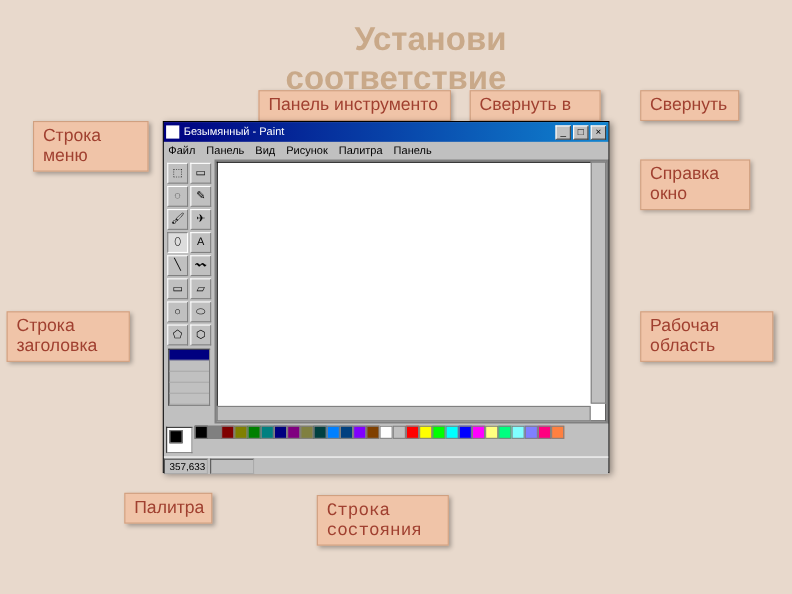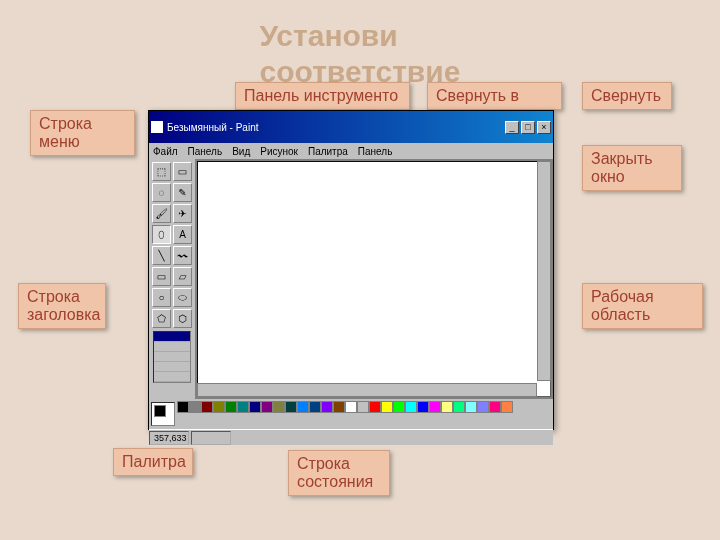--- a/index.html
+++ b/index.html
@@ -12,21 +12,21 @@
     overflow: hidden;
   }
   .title {
     position: absolute;
     top: 18px;
     left: 50%;
     transform: translateX(-50%);
     font-size: 30px;
     color: #c9a989;
     font-weight: bold;
-    text-align: left;
+    text-align: right;
     line-height: 1.2;
     white-space: pre;
   }
   .label {
     position: absolute;
     background: #f0c4a8;
     border: 1px solid #d0a080;
     box-shadow: 2px 2px 4px rgba(0,0,0,0.3);
     padding: 4px 8px;
     font-size: 16px;
@@ -40,21 +40,21 @@
     position: absolute;
     left: 148px;
     top: 110px;
     width: 406px;
     height: 320px;
     background: #c0c0c0;
     border: 1px solid #000;
     box-shadow: 2px 2px 6px rgba(0,0,0,0.4);
   }
   .titlebar {
-    height: 32px;
+    height: 18px;
     background: linear-gradient(to right, #000080, #1084d0);
     color: #fff;
     font-size: 10px;
     display: flex;
     align-items: center;
     padding: 0 2px;
   }
   .titlebar .icon {
     width: 12px; height: 12px;
     background: #fff;
@@ -207,27 +207,27 @@
   .status-cell.coord { width: 40px; }
 </style>
 </head>
 <body>
 
 <div class="title">Установи
 соответствие</div>
 
 <div class="label" style="left:30px; top:110px; width:105px;">Строка меню</div>
 <div class="label" style="left:235px; top:82px; width:175px;">Панель инструменто</div>
-<div class="label" style="left:427px; top:82px; width:135px;">Свернуть в</div>
+<div class="label" style="left:427px; top:82px; width:119px;">Свернуть в</div>
 <div class="label" style="left:582px; top:82px; width:90px;">Свернуть</div>
-<div class="label" style="left:582px; top:145px; width:100px;">Закрыть окно</div>
-<div class="label" style="left:18px; top:283px; width:88px;">Строка заголовка</div>
+<div class="label" style="left:582px; top:145px; width:100px;">Справка окно</div>
+<div class="label" style="left:6px; top:283px; width:112px;">Строка заголовка</div>
 <div class="label" style="left:582px; top:283px; width:121px;">Рабочая область</div>
 <div class="label" style="left:113px; top:448px; width:70px;">Палитра</div>
-<div class="label" style="left:288px; top:450px; width:102px;">Строка состояния</div>
+<div class="label" style="left:288px; top:450px; width:120px;font-family:Liberation Mono, monospace;">Строка состояния</div>
 
 <div class="paint-window">
   <div class="titlebar">
     <span class="icon"></span>
     <span>Безымянный - Paint</span>
     <span class="spacer"></span>
     <span class="winbtn">_</span>
     <span class="winbtn">□</span>
     <span class="winbtn">×</span>
   </div>

